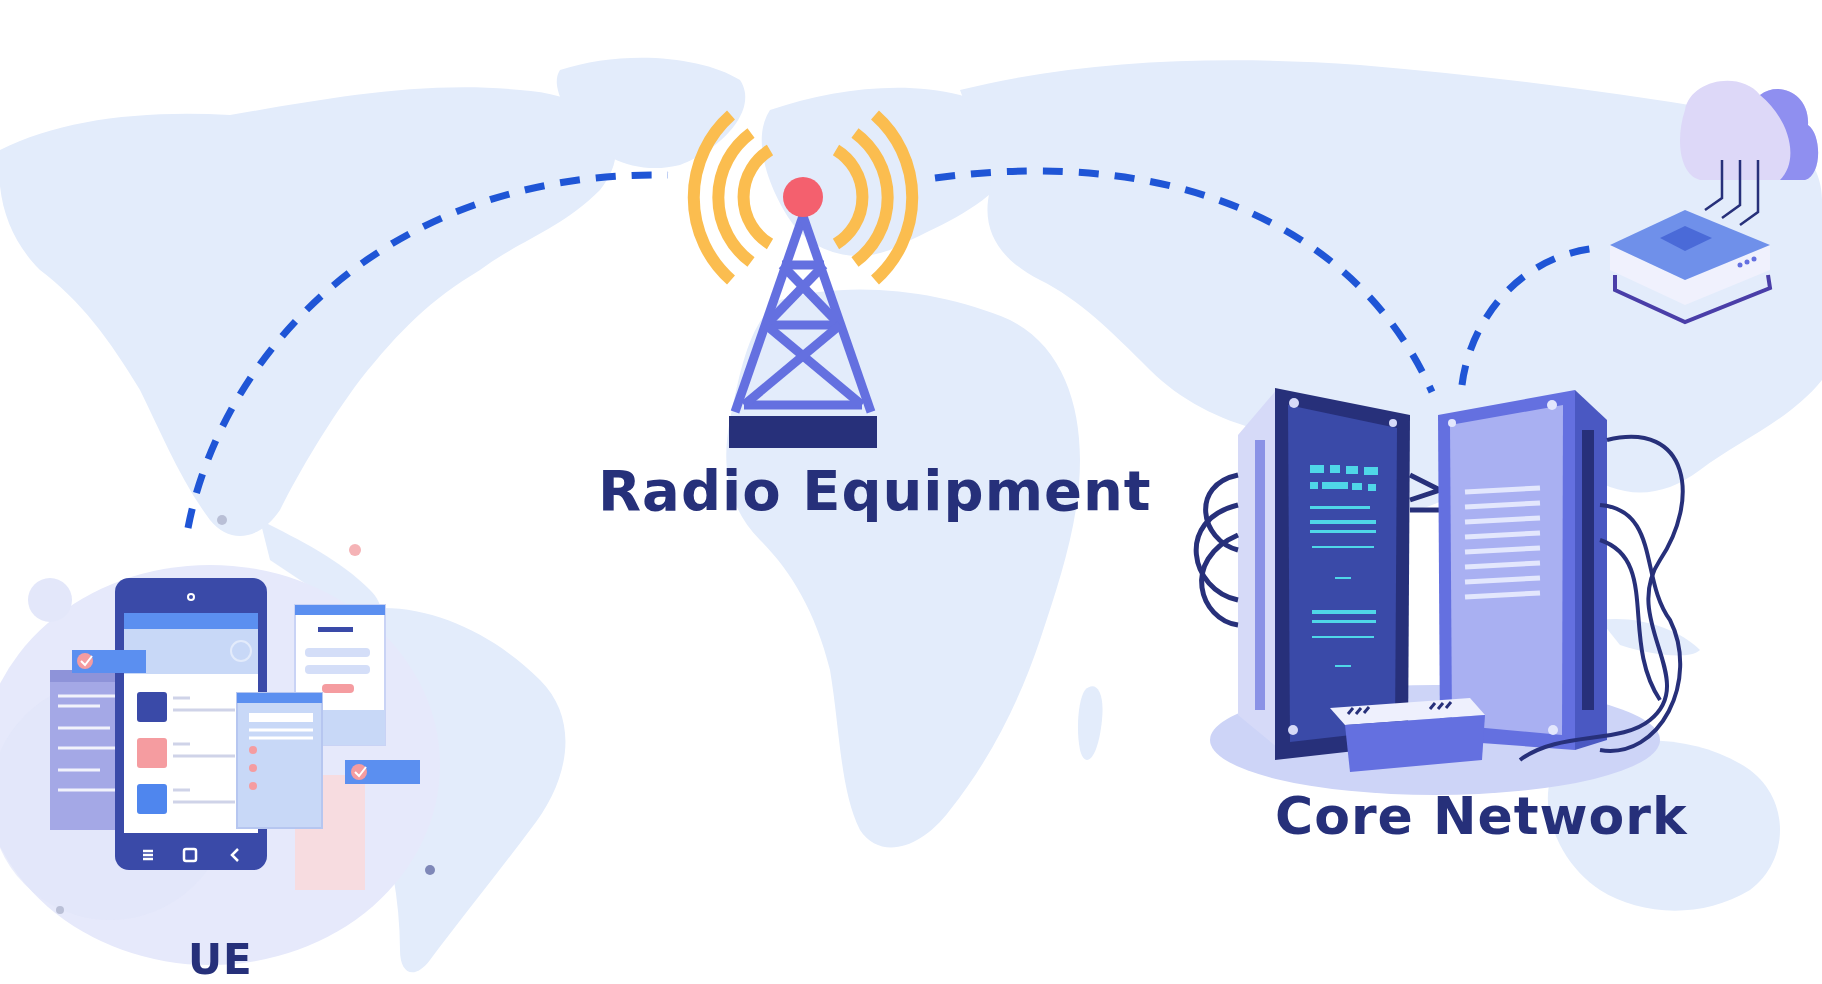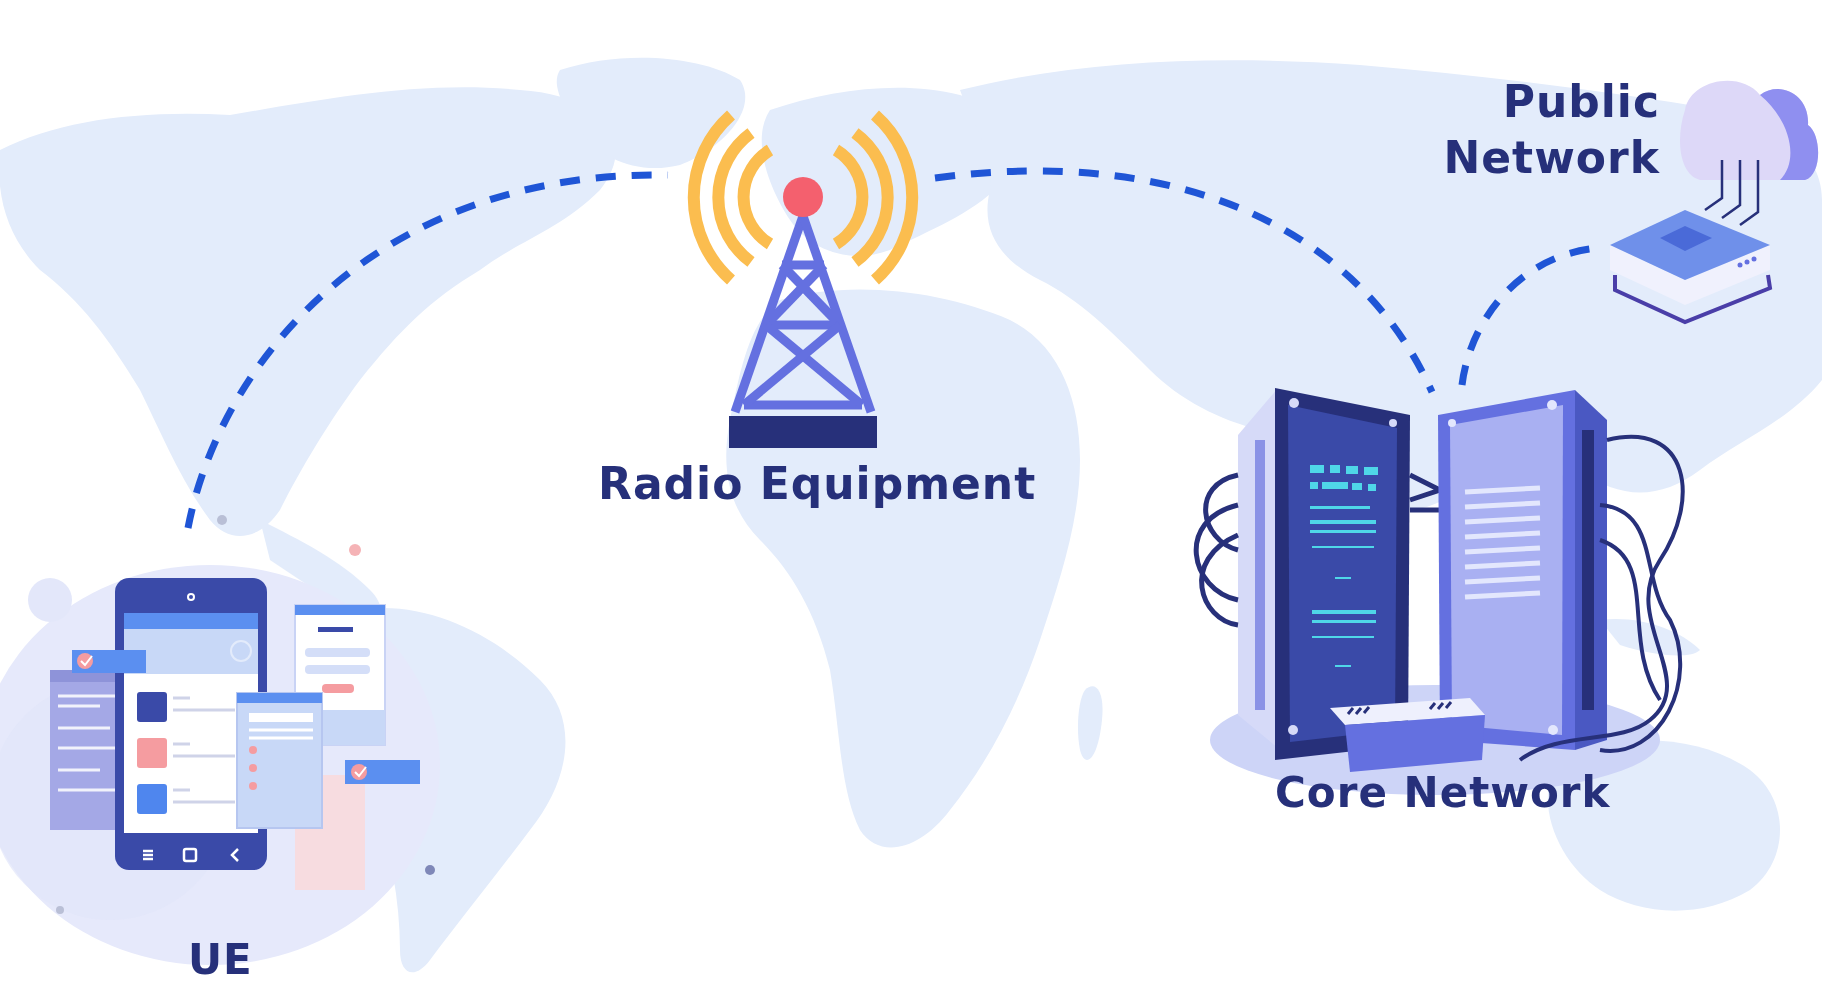--- a/index.html
+++ b/index.html
@@ -1,20 +1,20 @@
 <!DOCTYPE html>
 <html><head>
 <meta charset="utf-8">
 <style>
   html, body { margin:0; padding:0; }
   body { width:1822px; height:984px; overflow:hidden; background:#ffffff; position:relative; font-family:"DejaVu Sans", sans-serif; }
   #stage { position:absolute; left:0; top:0; width:1822px; height:984px; }
   .label { position:absolute; color:#26307a; font-weight:bold; font-family:"DejaVu Sans", sans-serif; letter-spacing:1px; white-space:nowrap; }
-  .lbl-radio { left:598px; top:458px; font-size:44px; }
-  .lbl-core { left:1275px; top:768px; font-size:42px; }
+  .lbl-radio { left:598px; top:458px; font-size:56px; }
+  .lbl-core { left:1275px; top:786px; font-size:52px; }
   .lbl-ue { left:188px; top:935px; font-size:42px; }
   .lbl-public { right:162px; top:74px; font-size:44px; text-align:right; line-height:56px; }
   .lbl-public span { display:block; }
 </style>
 </head>
 <body>
 
 <div id="stage">
 <svg width="1822" height="984" viewBox="0 0 1822 984" xmlns="http://www.w3.org/2000/svg">
 
@@ -238,17 +238,13 @@
     <circle cx="1740" cy="265" r="2.5" fill="#6470e0"></circle>
         <circle cx="1747" cy="262" r="2.5" fill="#6470e0"></circle>
         <circle cx="1754" cy="259" r="2.5" fill="#6470e0"></circle>
     <path d="M1615,275 L1615,290 L1685,322 L1770,288 L1768,275" stroke="#4a3ea8" stroke-width="4" fill="none"></path>
   </g>
 </svg>
 
 <div class="label lbl-radio">Radio Equipment</div>
 <div class="label lbl-core">Core Network</div>
 <div class="label lbl-ue">UE</div>
-<div class="label lbl-public">
-  <span>Public</span>
-  <span>Network</span>
 </div>
-</div>
 
 </body></html>

